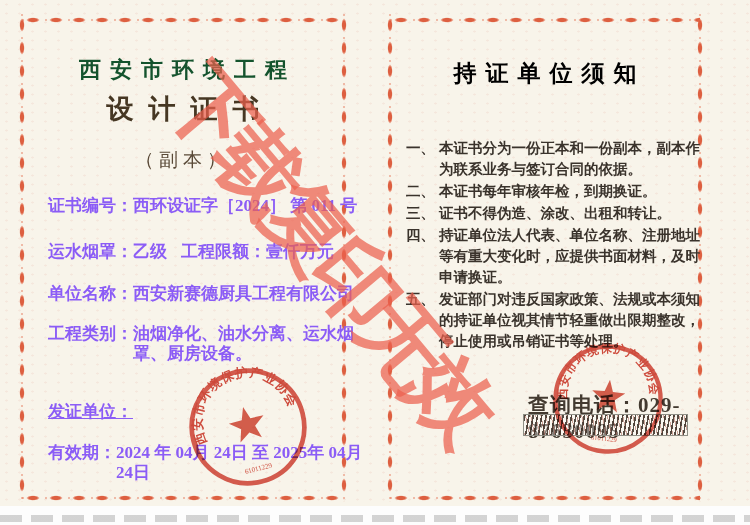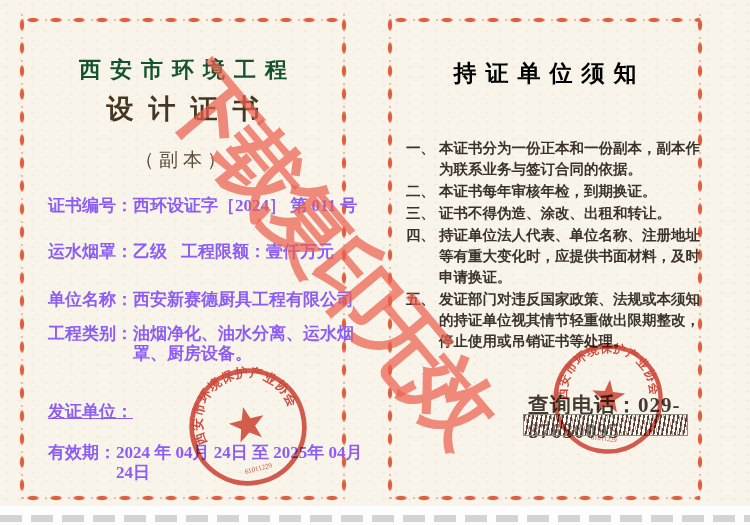--- a/index.html
+++ b/index.html
@@ -97,21 +97,21 @@
 <div class="content field-row" style="top:196px;">
   <span class="lbl">证书编号：</span>
   <span class="val">西环设证字［2024］ 第  011 号</span>
 </div>
 <div class="content field-row" style="top:242px;">
   <span class="lbl">运水烟罩：</span>
   <span class="val">乙级</span>
   <span class="lbl2">工程限额：</span>
   <span class="val">壹仟万元</span>
 </div>
-<div class="content field-row" style="top:290px;">
+<div class="content field-row" style="top:284px;">
   <span class="lbl">单位名称：</span>
   <span class="val">西安新赛德厨具工程有限公司</span>
 </div>
 <div class="content field-row" style="top:324px;">
   <span class="lbl">工程类别：</span>
   <span class="val">油烟净化、油水分离、运水烟罩、厨房设备。</span>
 </div>
 <div class="content field-row" style="top:402px;text-decoration:underline;">
   <span class="lbl">发证单位：</span>
 </div>

